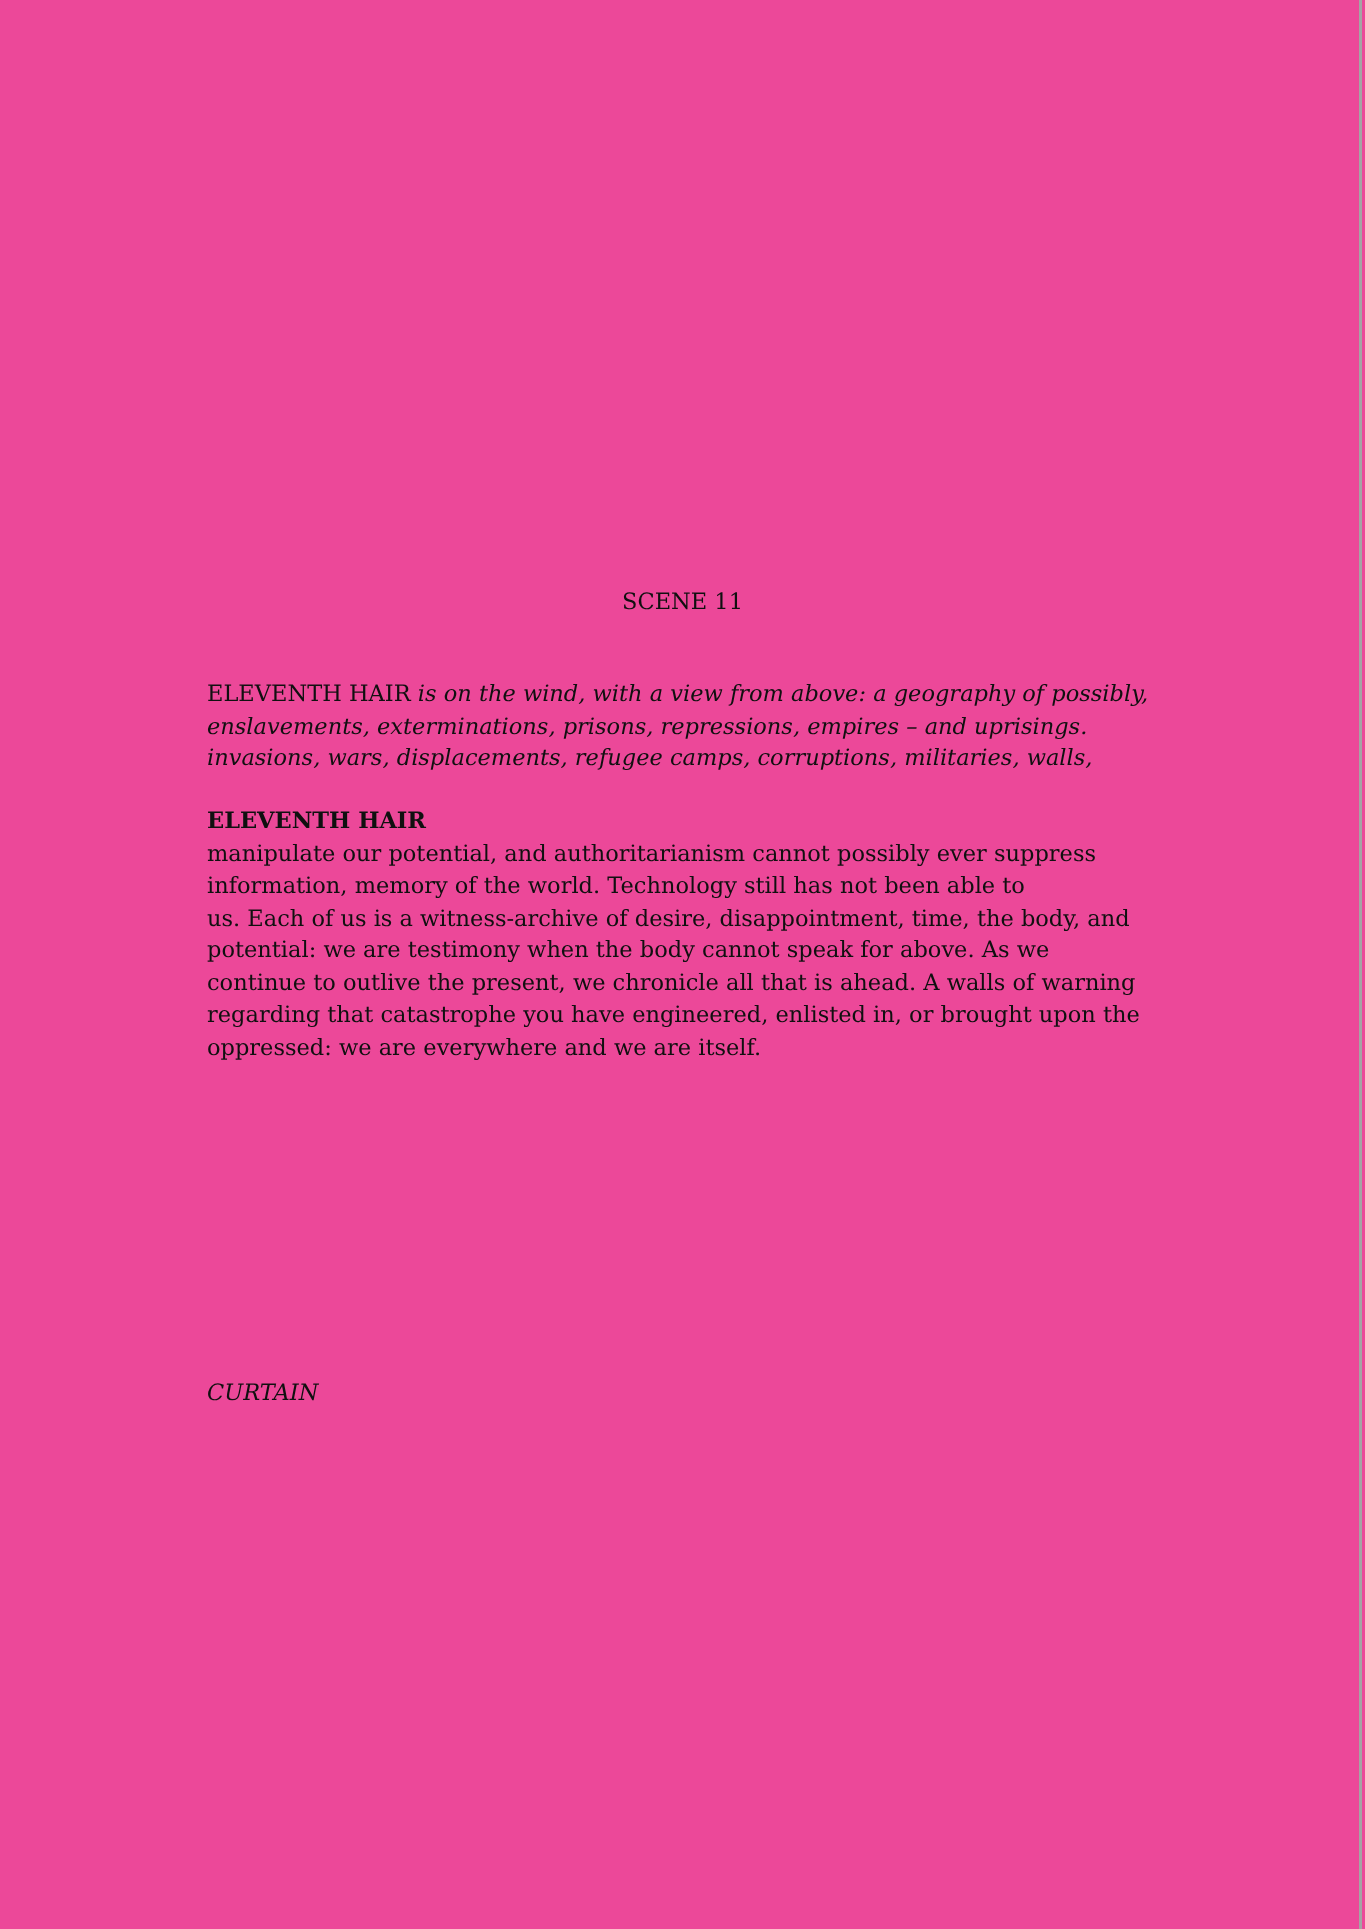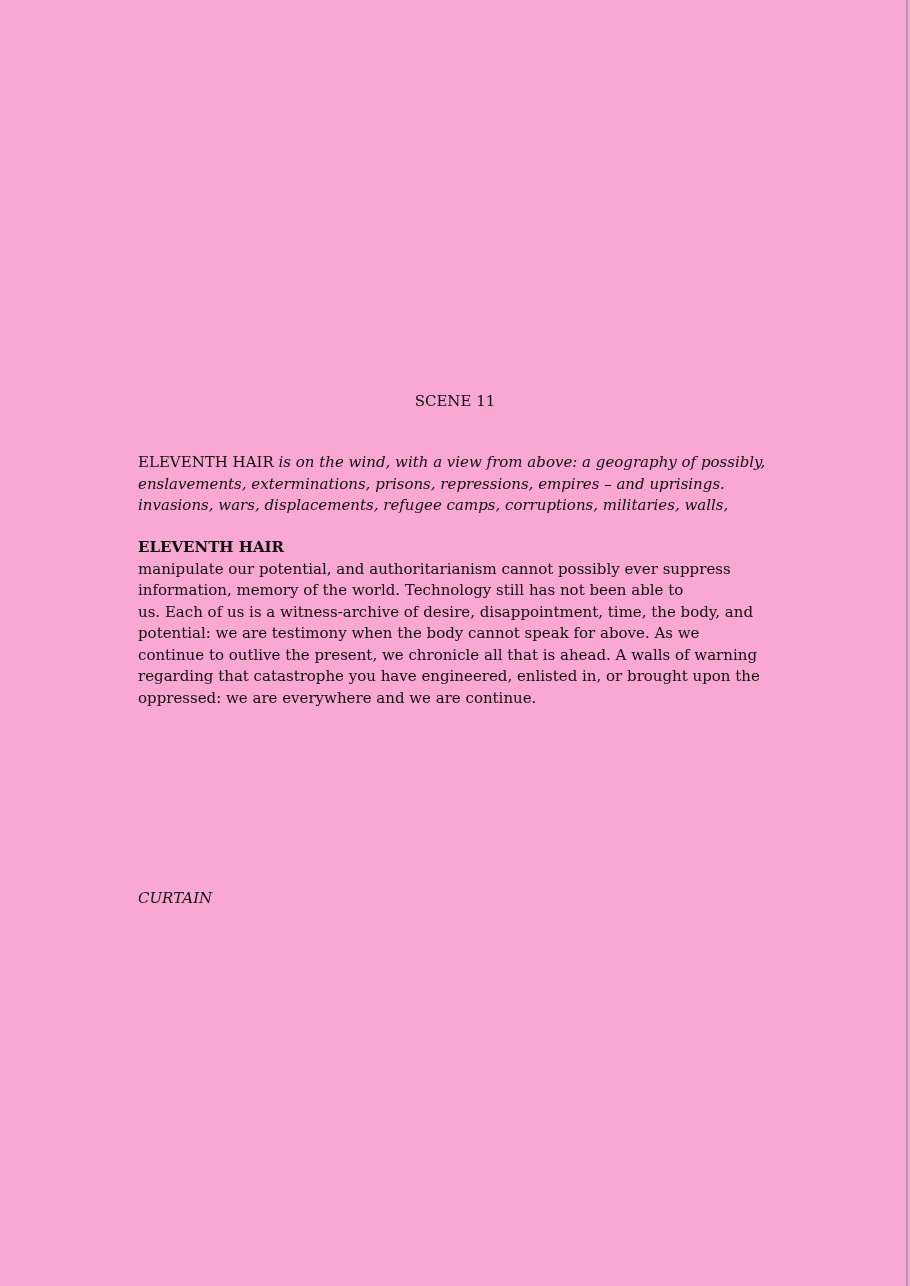--- a/index.html
+++ b/index.html
@@ -4,21 +4,21 @@
 <style>
   html, body {
     margin: 0;
     padding: 0;
     background: #ffffff;
   }
   .page {
     position: relative;
     width: 910px;
     height: 1286px;
-    background: #f9a8d4;
+    background: #ec4899;
     overflow: hidden;
     font-family: "DejaVu Serif", serif;
     font-size: 15px;
     line-height: 21.5px;
     color: #101010;
   }
   .page-edge-right {
     position: absolute;
     top: 0;
     bottom: 0;
@@ -53,21 +53,21 @@
     white-space: nowrap;
   }
   .character-name {
     font-weight: bold;
   }
   .doc-line {
     white-space: nowrap;
   }
   .curtain {
     position: absolute;
-    top: 888px;
+    top: 918px;
     left: 138px;
     font-style: italic;
     white-space: nowrap;
   }
 </style>
 </head>
 <body>
 
 <div class="page">
 
@@ -86,19 +86,19 @@
 
   <div class="speech">
     <div class="doc-line character-name">ELEVENTH HAIR</div>
     <div>
         <div class="doc-line">manipulate our potential, and authoritarianism cannot possibly ever suppress</div>
         <div class="doc-line">information, memory of the world. Technology still has not been able to</div>
         <div class="doc-line">us. Each of us is a witness-archive of desire, disappointment, time, the body, and</div>
         <div class="doc-line">potential: we are testimony when the body cannot speak for above. As we</div>
         <div class="doc-line">continue to outlive the present, we chronicle all that is ahead. A walls of warning</div>
         <div class="doc-line">regarding that catastrophe you have engineered, enlisted in, or brought upon the</div>
-        <div class="doc-line">oppressed: we are everywhere and we are continue.</div>
+        <div class="doc-line">oppressed: we are everywhere and we are itself.</div>
       </div>
   </div>
 
   <div class="curtain">CURTAIN</div>
 
 </div>
 
 </body></html>

